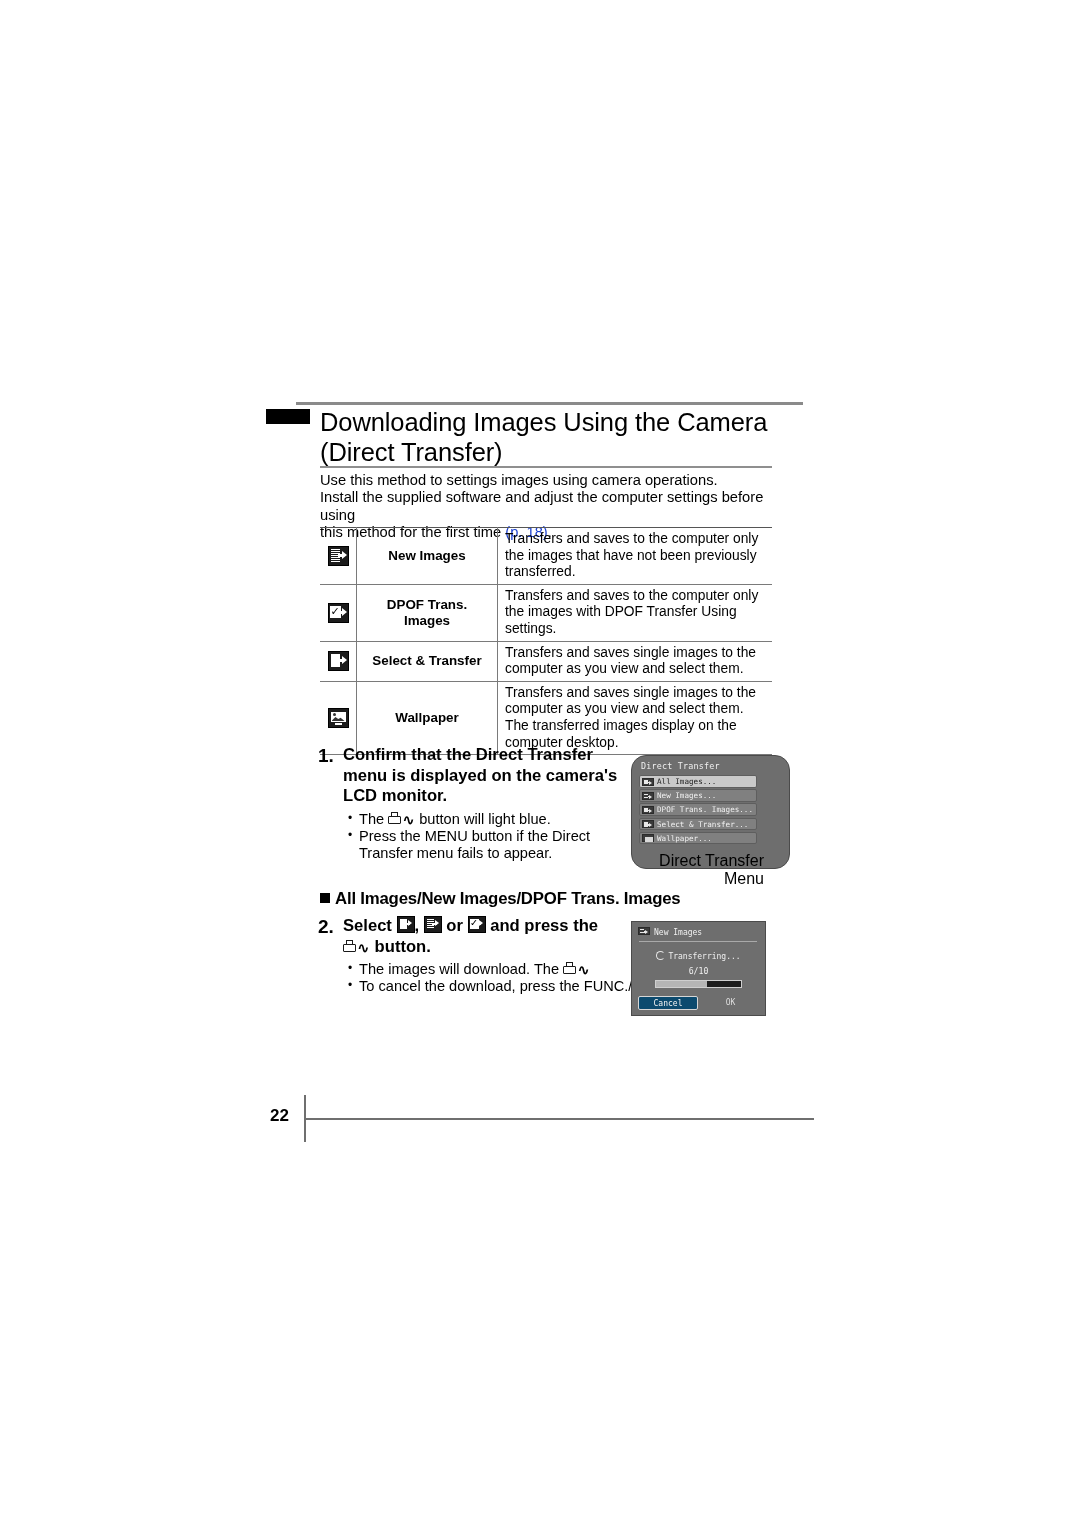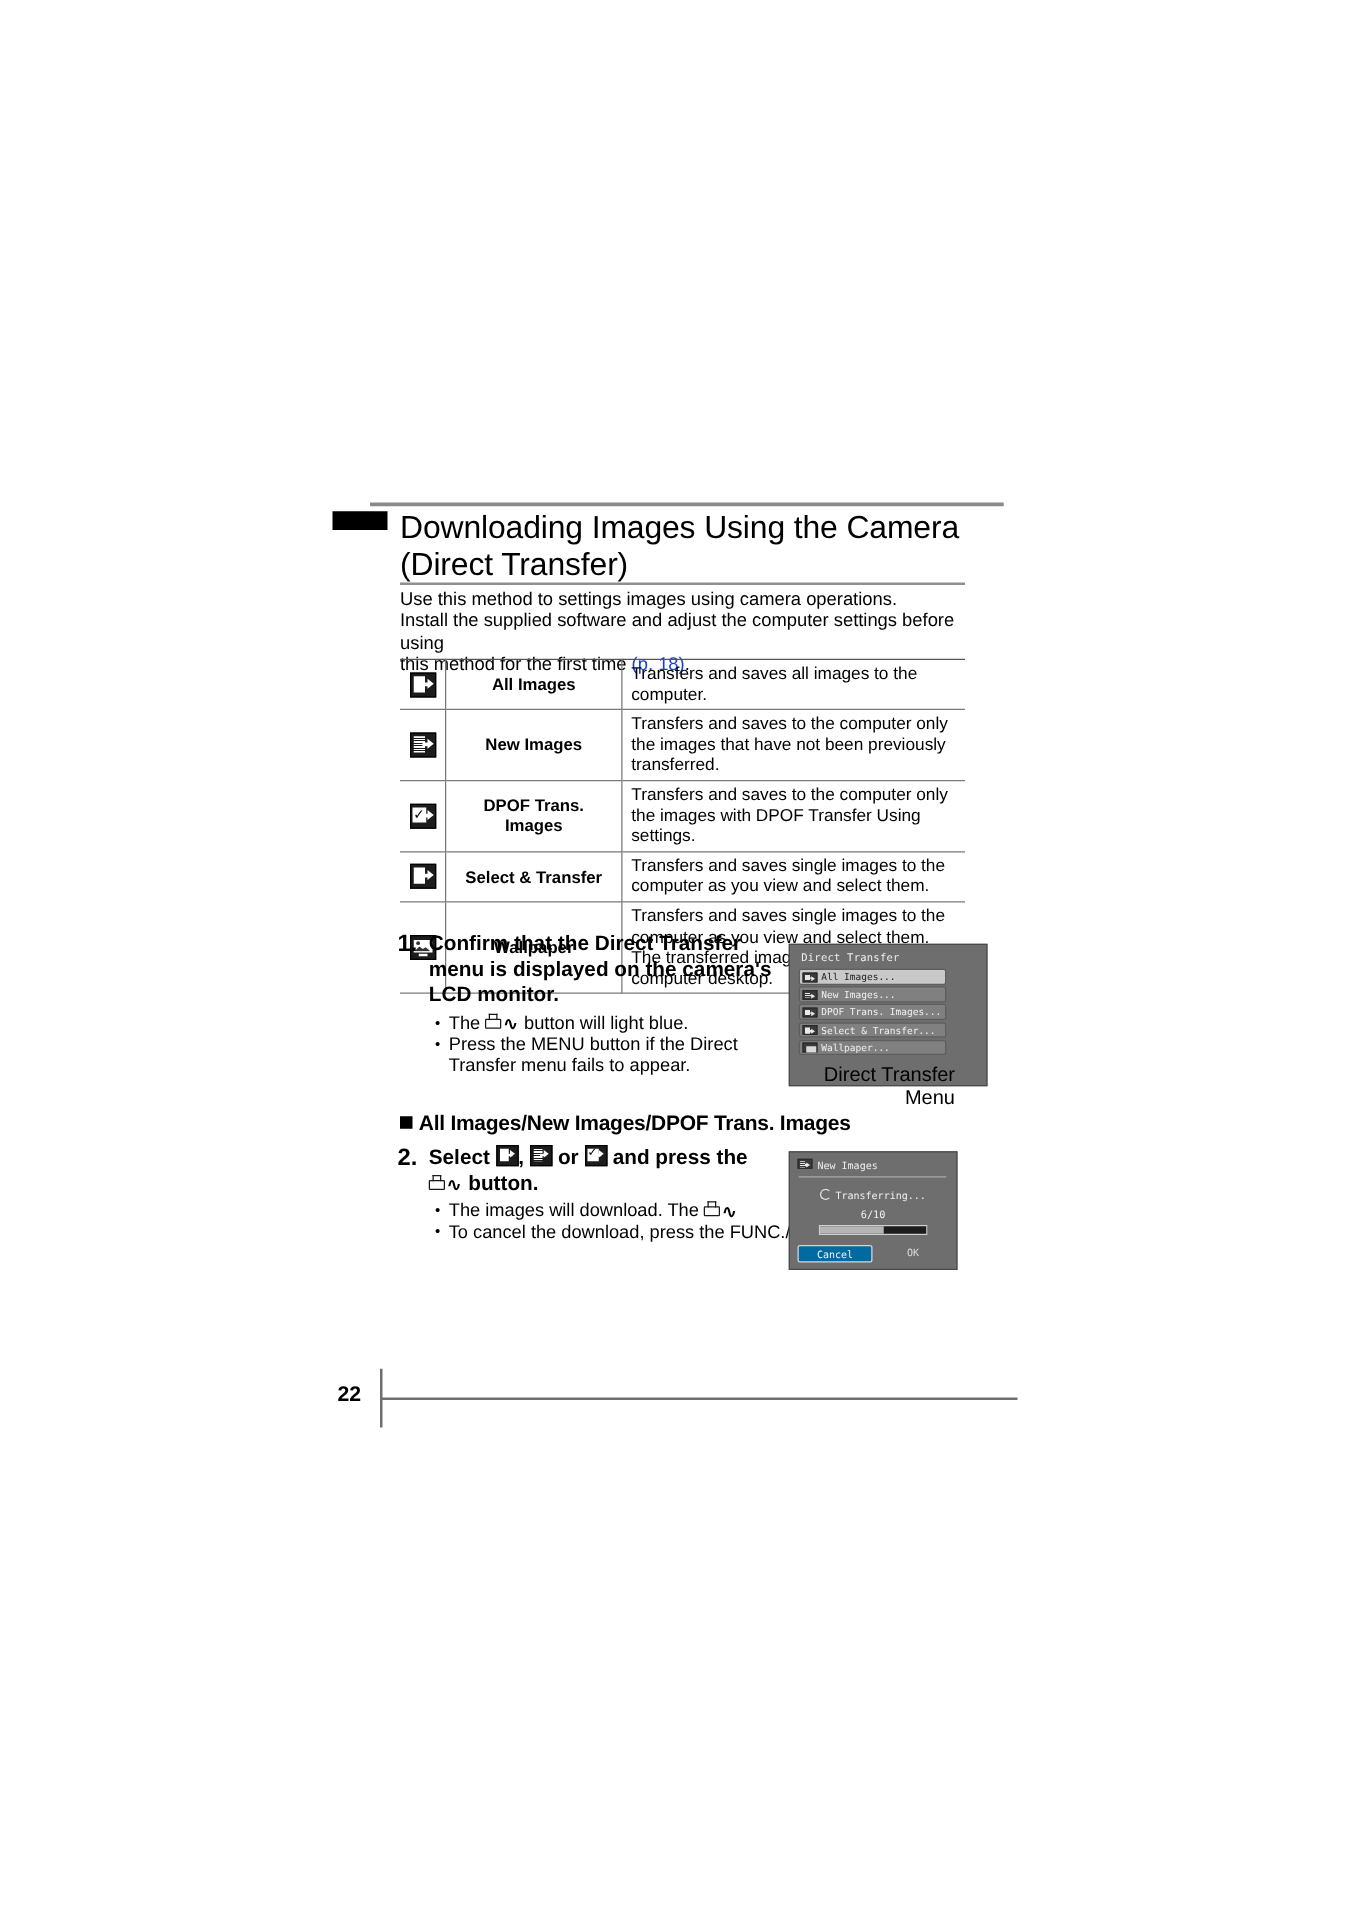--- a/index.html
+++ b/index.html
@@ -274,20 +274,21 @@
     position: absolute;
     background: #6e6e6e;
     border: 1px solid #4b4b4b;
     font-family: "DejaVu Sans Mono", monospace;
     color: #f0f0f0;
   }
   #lcd-menu {
     left: 631px; top: 755px;
     width: 133px; height: 88px;
     padding: 12px;
+    border-radius: 15px;
   }
   #lcd-menu .lcd-title {
     position: absolute;
     left: 9px; top: 5px;
     font-size: 8.4px;
     letter-spacing: 0.2px;
   }
   #lcd-menu .menu-list {
     position: absolute;
     left: 7px; top: 19px;
@@ -410,21 +411,21 @@
     position: absolute;
     top: 0;
     height: 14px;
     line-height: 14px;
     text-align: center;
     font-size: 8px;
     box-sizing: border-box;
   }
   #lcd-trans .tr-btn.cancel {
     left: 0; width: 60px;
-    background: #0369a1;
+    background: #0c4a6e;
     border: 1px solid #d6d6d6;
     border-radius: 2px;
     color: #f2f2f2;
   }
   #lcd-trans .tr-btn.ok {
     left: 64px; width: 57px;
     color: #dcdcdc;
   }
 
   #lcd-caption {
@@ -470,29 +471,20 @@
   <div id="title-rule"></div>
 
   <div id="intro">
     <span>Use this method to settings images using camera operations.</span><br>
     <span>Install the supplied software and adjust the computer settings before using</span><br>
     <span>this method for the first time </span><span class="pageref">(p. 18)</span><span>.</span>
   </div>
 
   <table id="feature-table">
     <tbody>
-      <tr>
-        <td class="c-icon">
-          <span class="tbl-icon">
-            <i class="panel"></i><i class="arrow-stem"></i><i class="arrow-head"></i>
-          </span>
-        </td>
-        <td class="c-name">All Images</td>
-        <td class="c-desc">Transfers and saves all images to the computer.</td>
-      </tr>
       <tr>
         <td class="c-icon">
           <span class="tbl-icon">
             <i class="panel-d"></i><i class="arrow-stem"></i><i class="arrow-head"></i>
           </span>
         </td>
         <td class="c-name">New Images</td>
         <td class="c-desc">Transfers and saves to the computer only the images that have not been previously transferred.</td>
       </tr>
       <tr>

